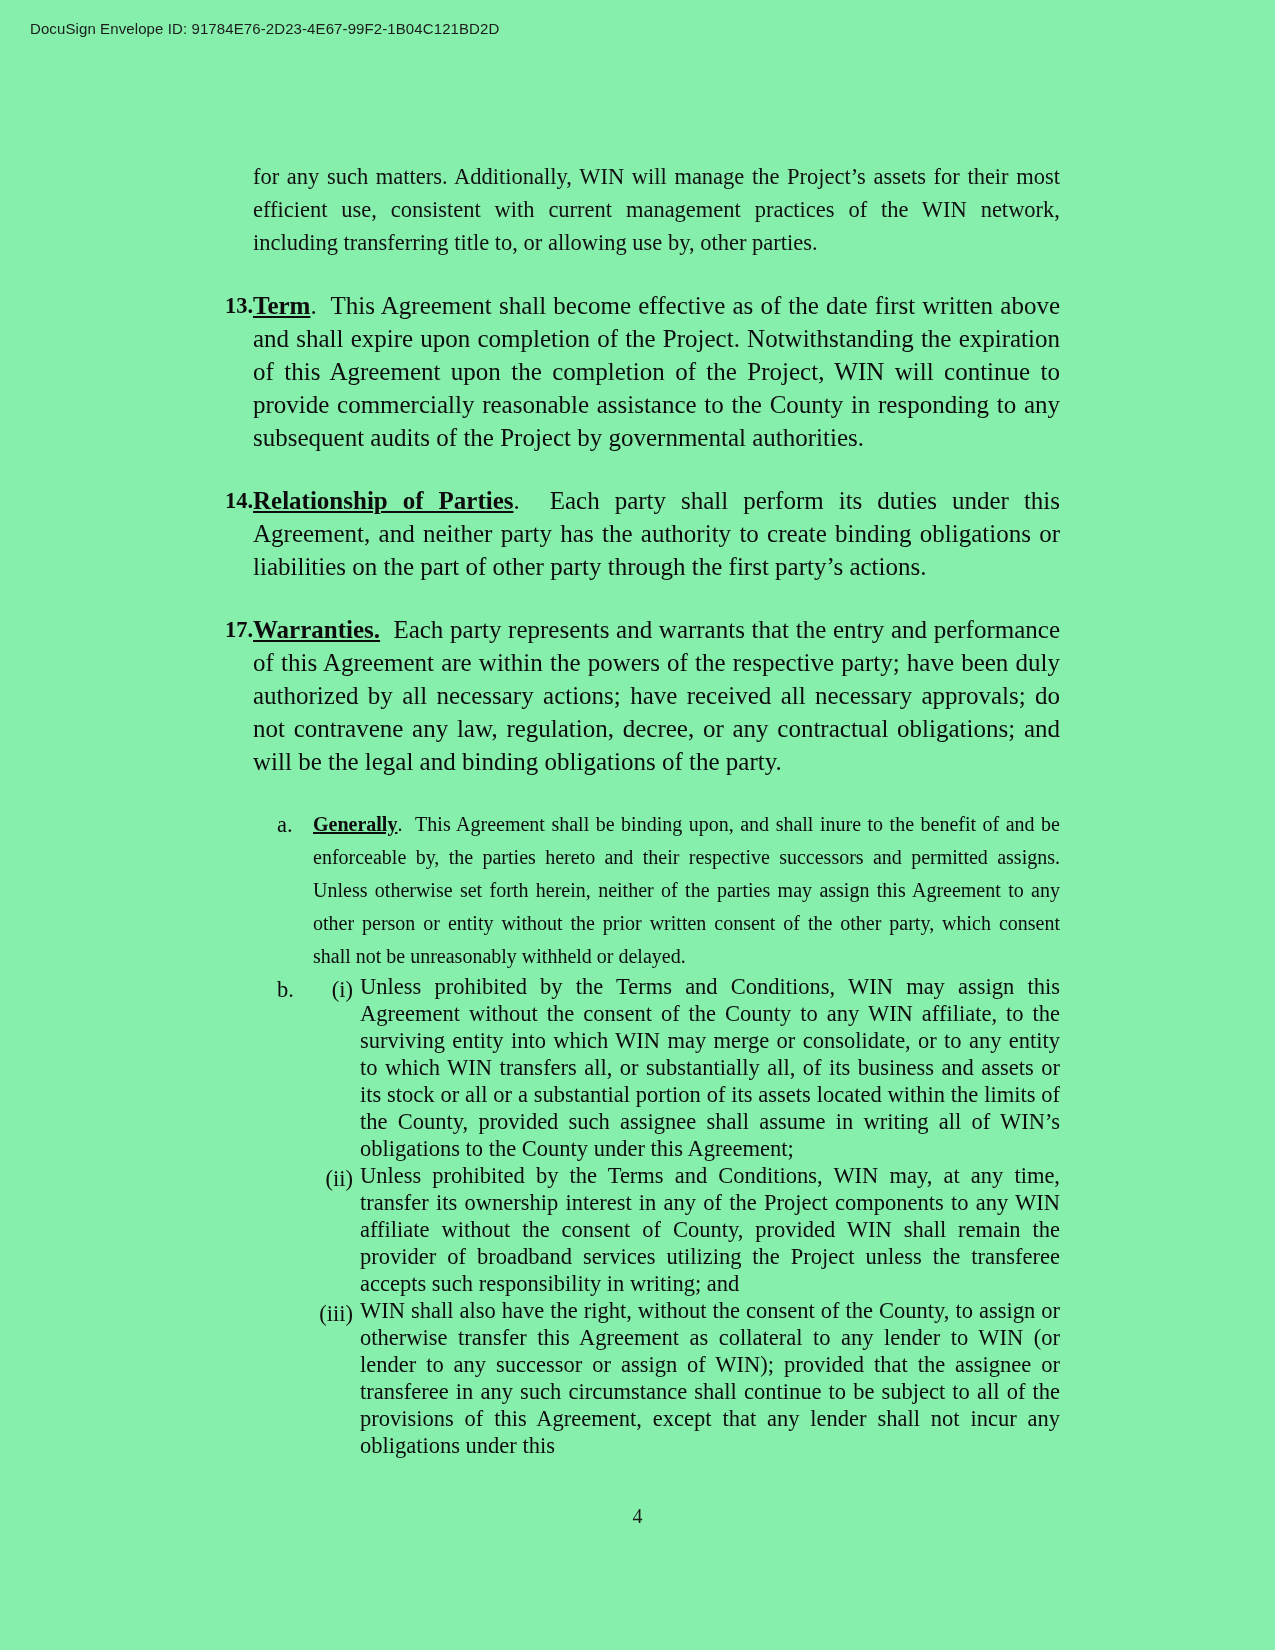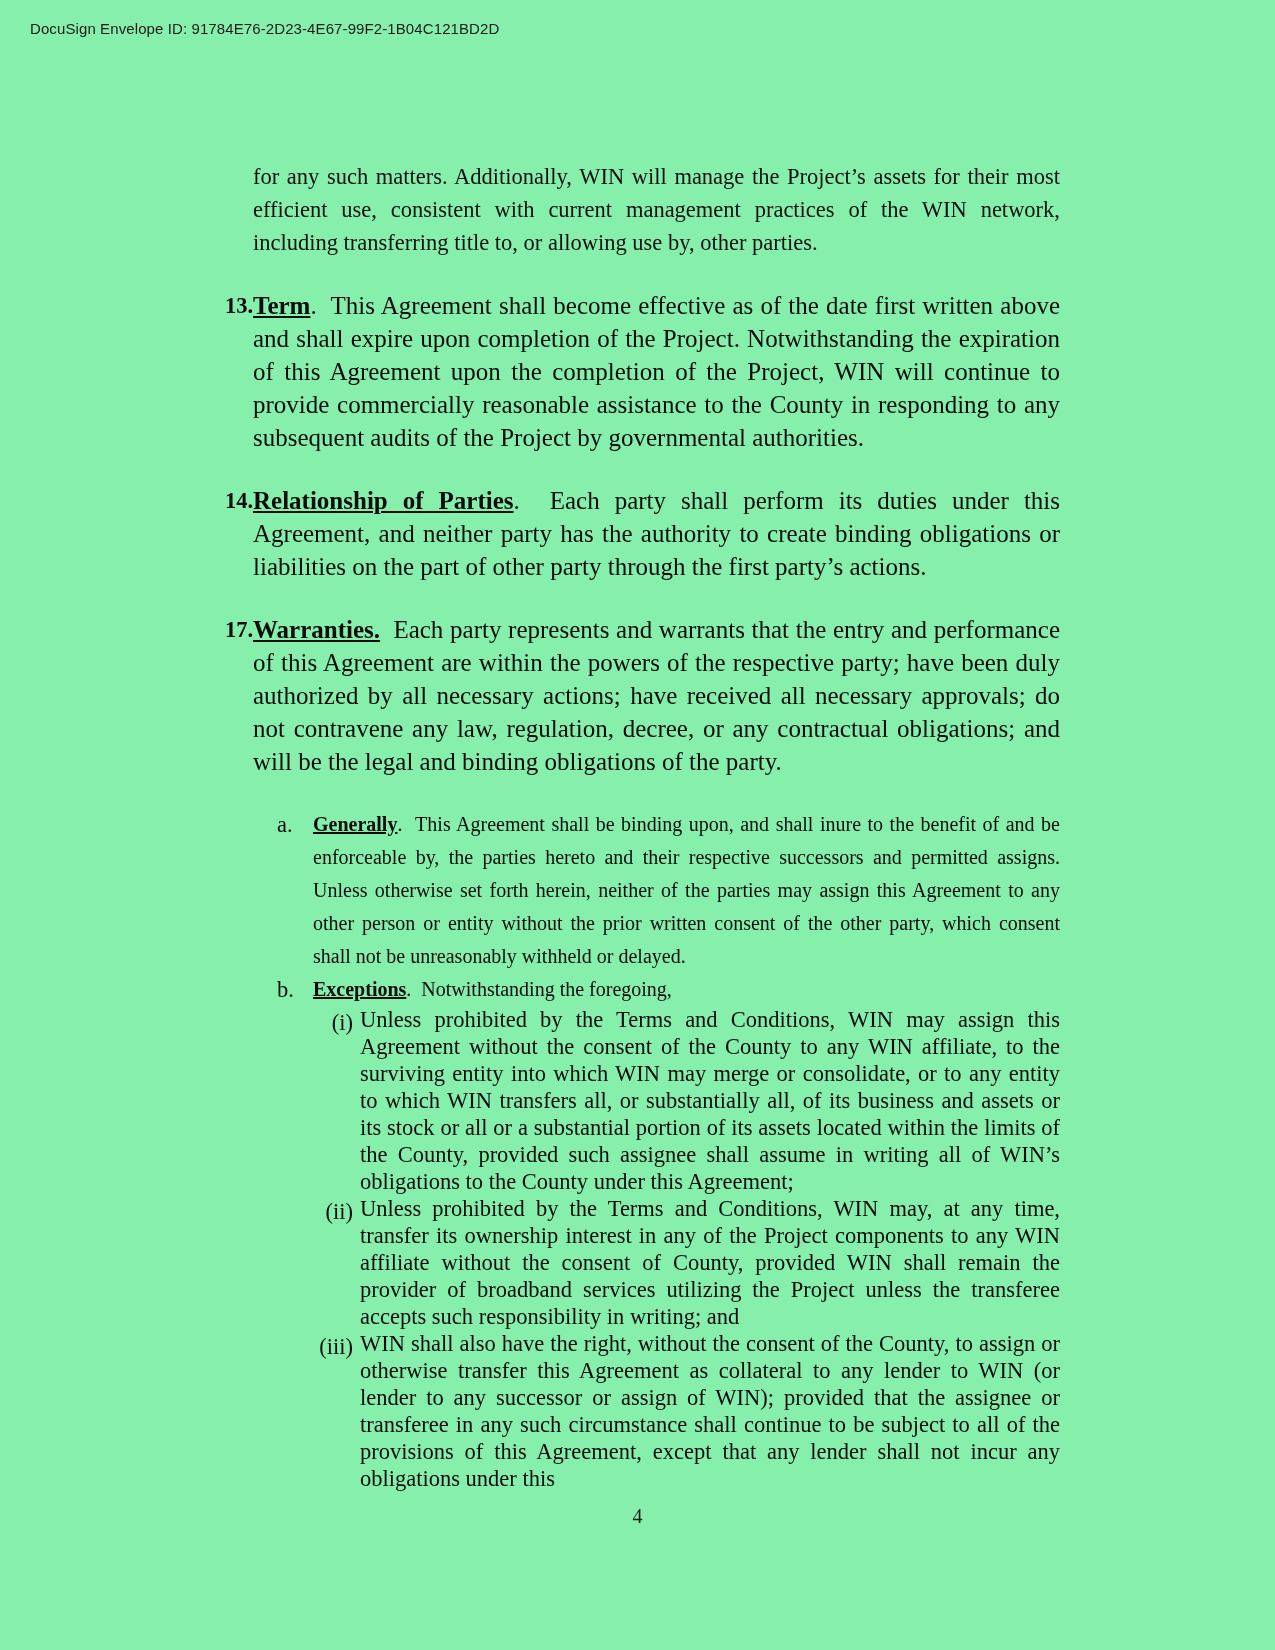--- a/index.html
+++ b/index.html
@@ -184,21 +184,20 @@
       </div>
 
 
       <div class="sub-letter">
         <span class="ltr">a.</span>
         <div class="txt"><span class="run-head">Generally</span><span>.</span>&nbsp; <span>This Agreement shall be binding upon, and shall inure to the benefit of and be enforceable by, the parties hereto and their respective successors and permitted assigns. Unless otherwise set forth herein, neither of the parties may assign this Agreement to any other person or entity without the prior written consent of the other party, which consent shall not be unreasonably withheld or delayed.</span></div>
       </div>
 
       <div class="sub-letter">
         <span class="ltr">b.</span>
-        <div class="txt nojustify-last"><span class="run-head">Exceptions</span><span>.</span>&nbsp; <span>Notwithstanding the foregoing,</span></div>
       </div>
 
       <div class="sub-roman">
         <span class="rom">(i)</span>
         <div class="txt">Unless prohibited by the Terms and Conditions, WIN may assign this Agreement without the consent of the County to any WIN affiliate, to the surviving entity into which WIN may merge or consolidate, or to any entity to which WIN transfers all, or substantially all, of its business and assets or its stock or all or a substantial portion of its assets located within the limits of the County, provided such assignee shall assume in writing all of WIN’s obligations to the County under this Agreement;</div>
       </div>
 
       <div class="sub-roman">
         <span class="rom">(ii)</span>
         <div class="txt">Unless prohibited by the Terms and Conditions, WIN may, at any time, transfer its ownership interest in any of the Project components to any WIN affiliate without the consent of County, provided WIN shall remain the provider of broadband services utilizing the Project unless the transferee accepts such responsibility in writing; and</div>

